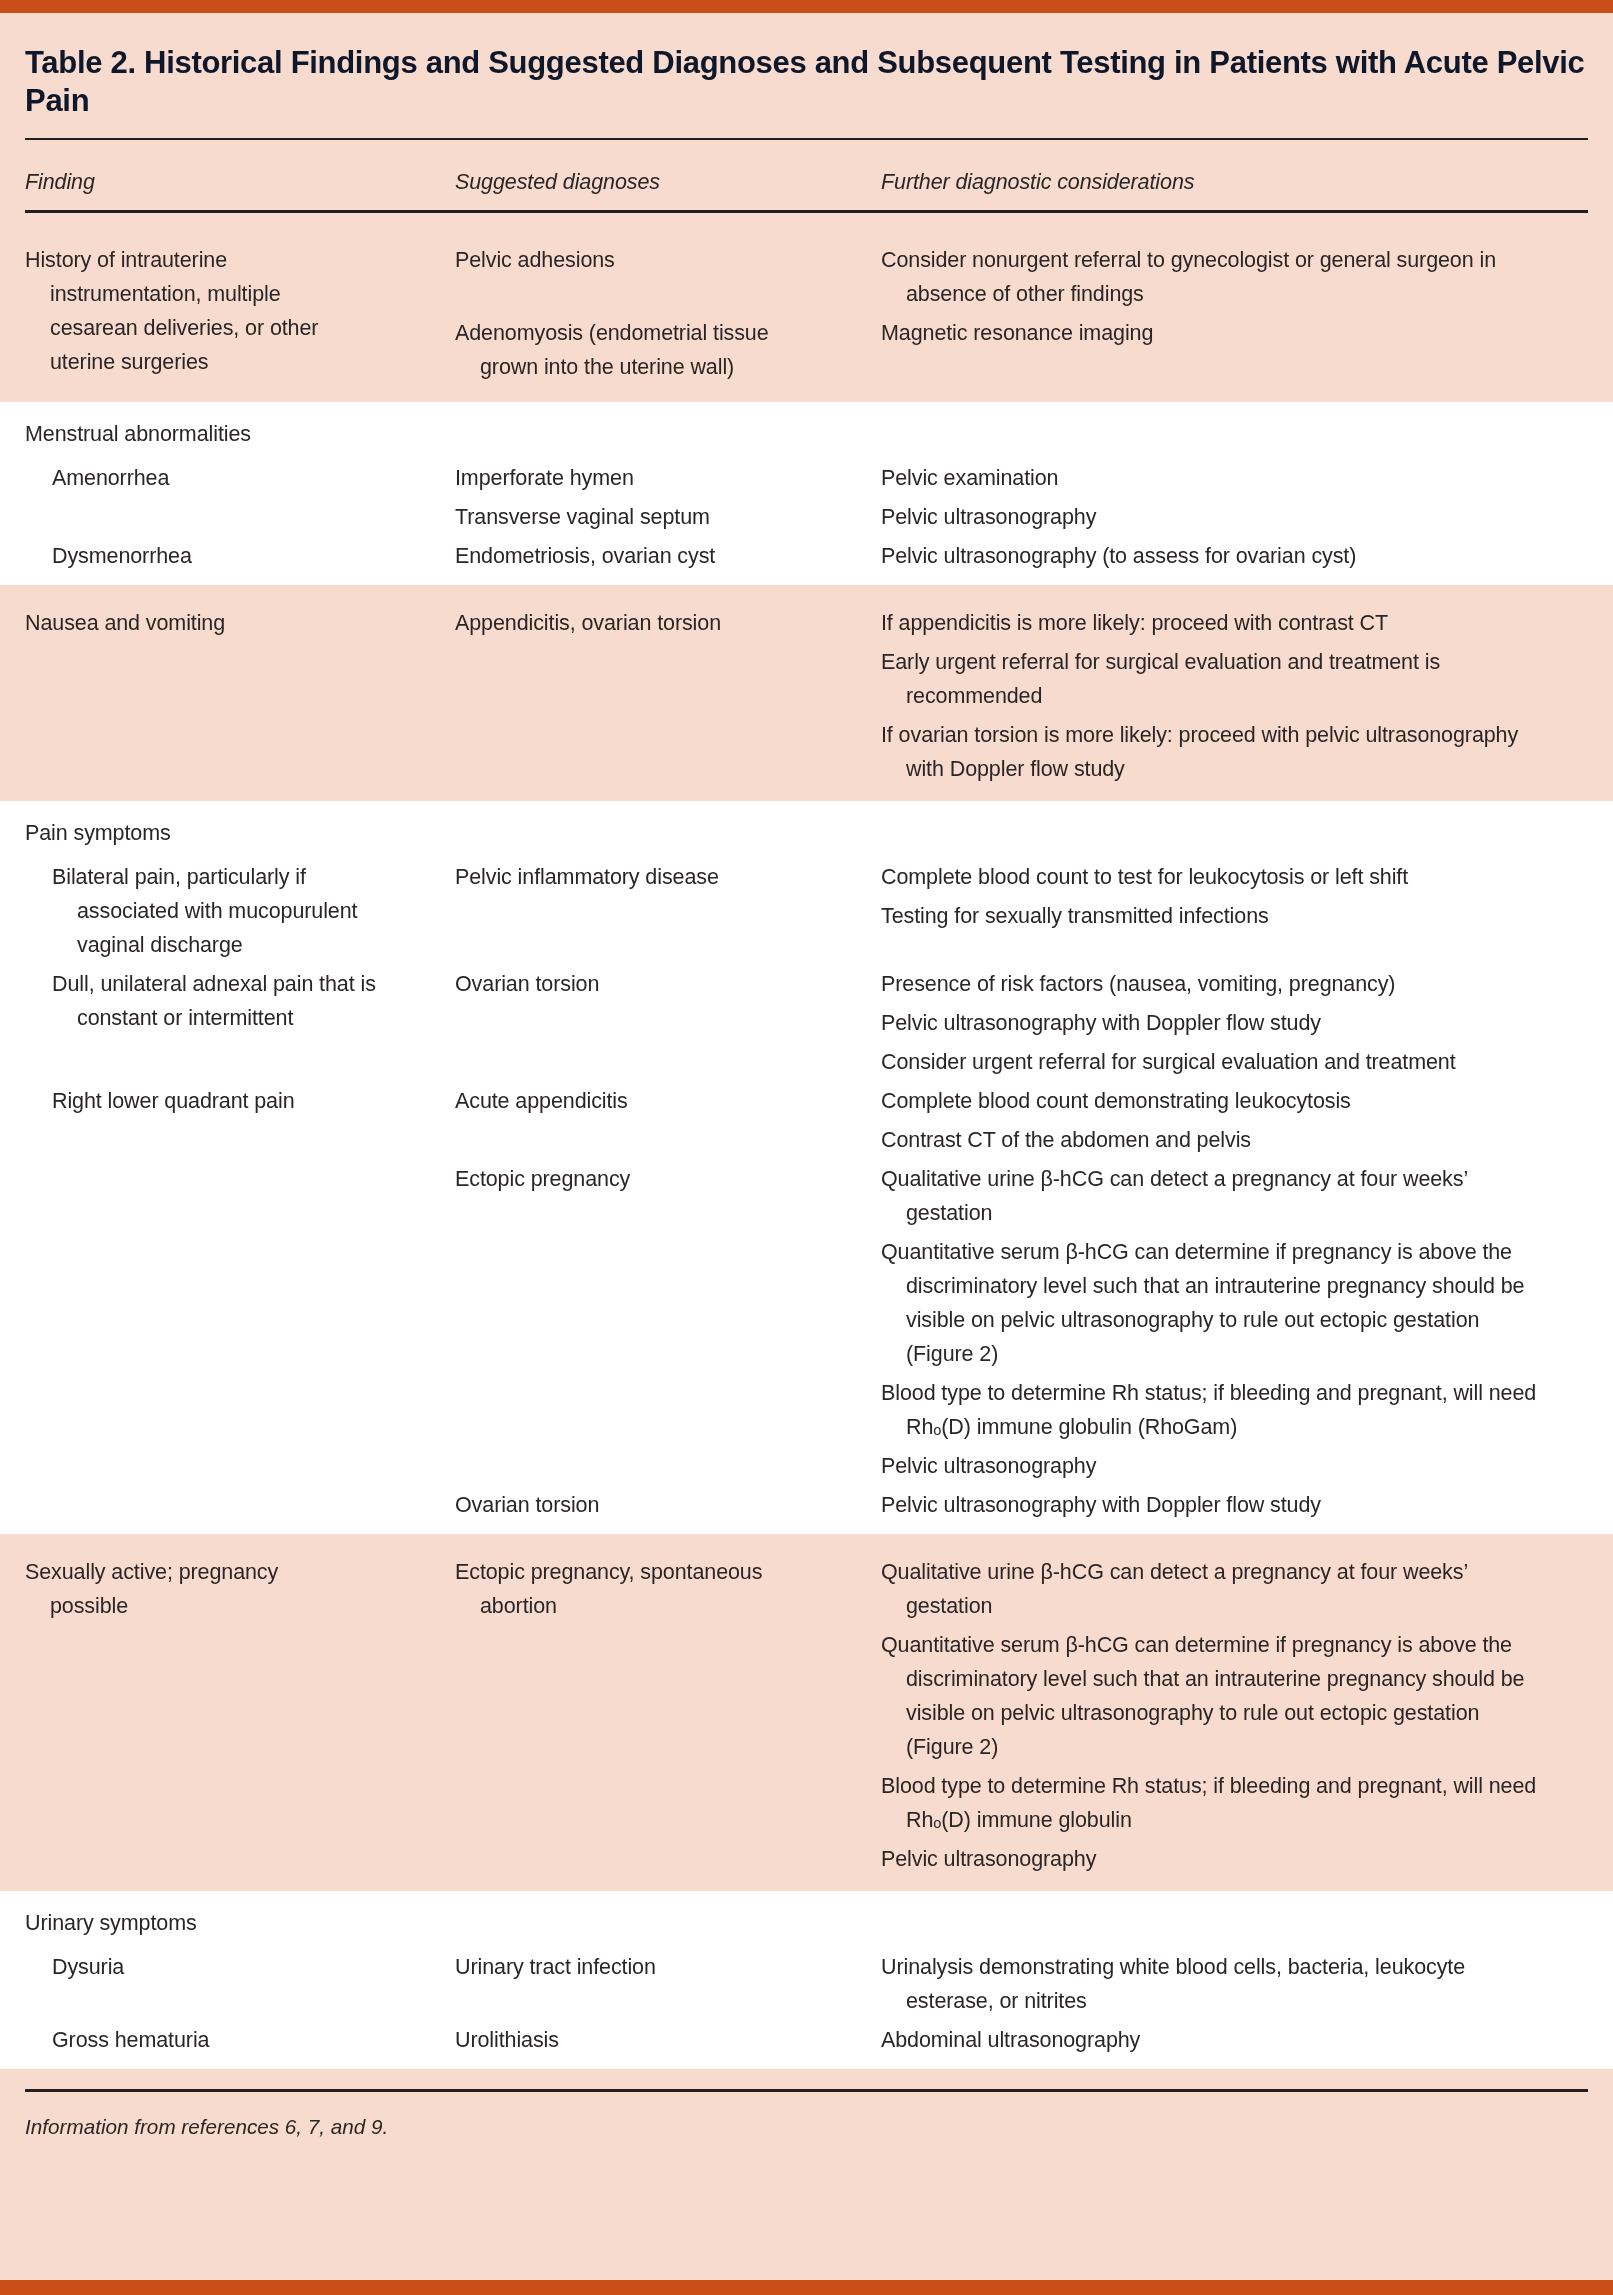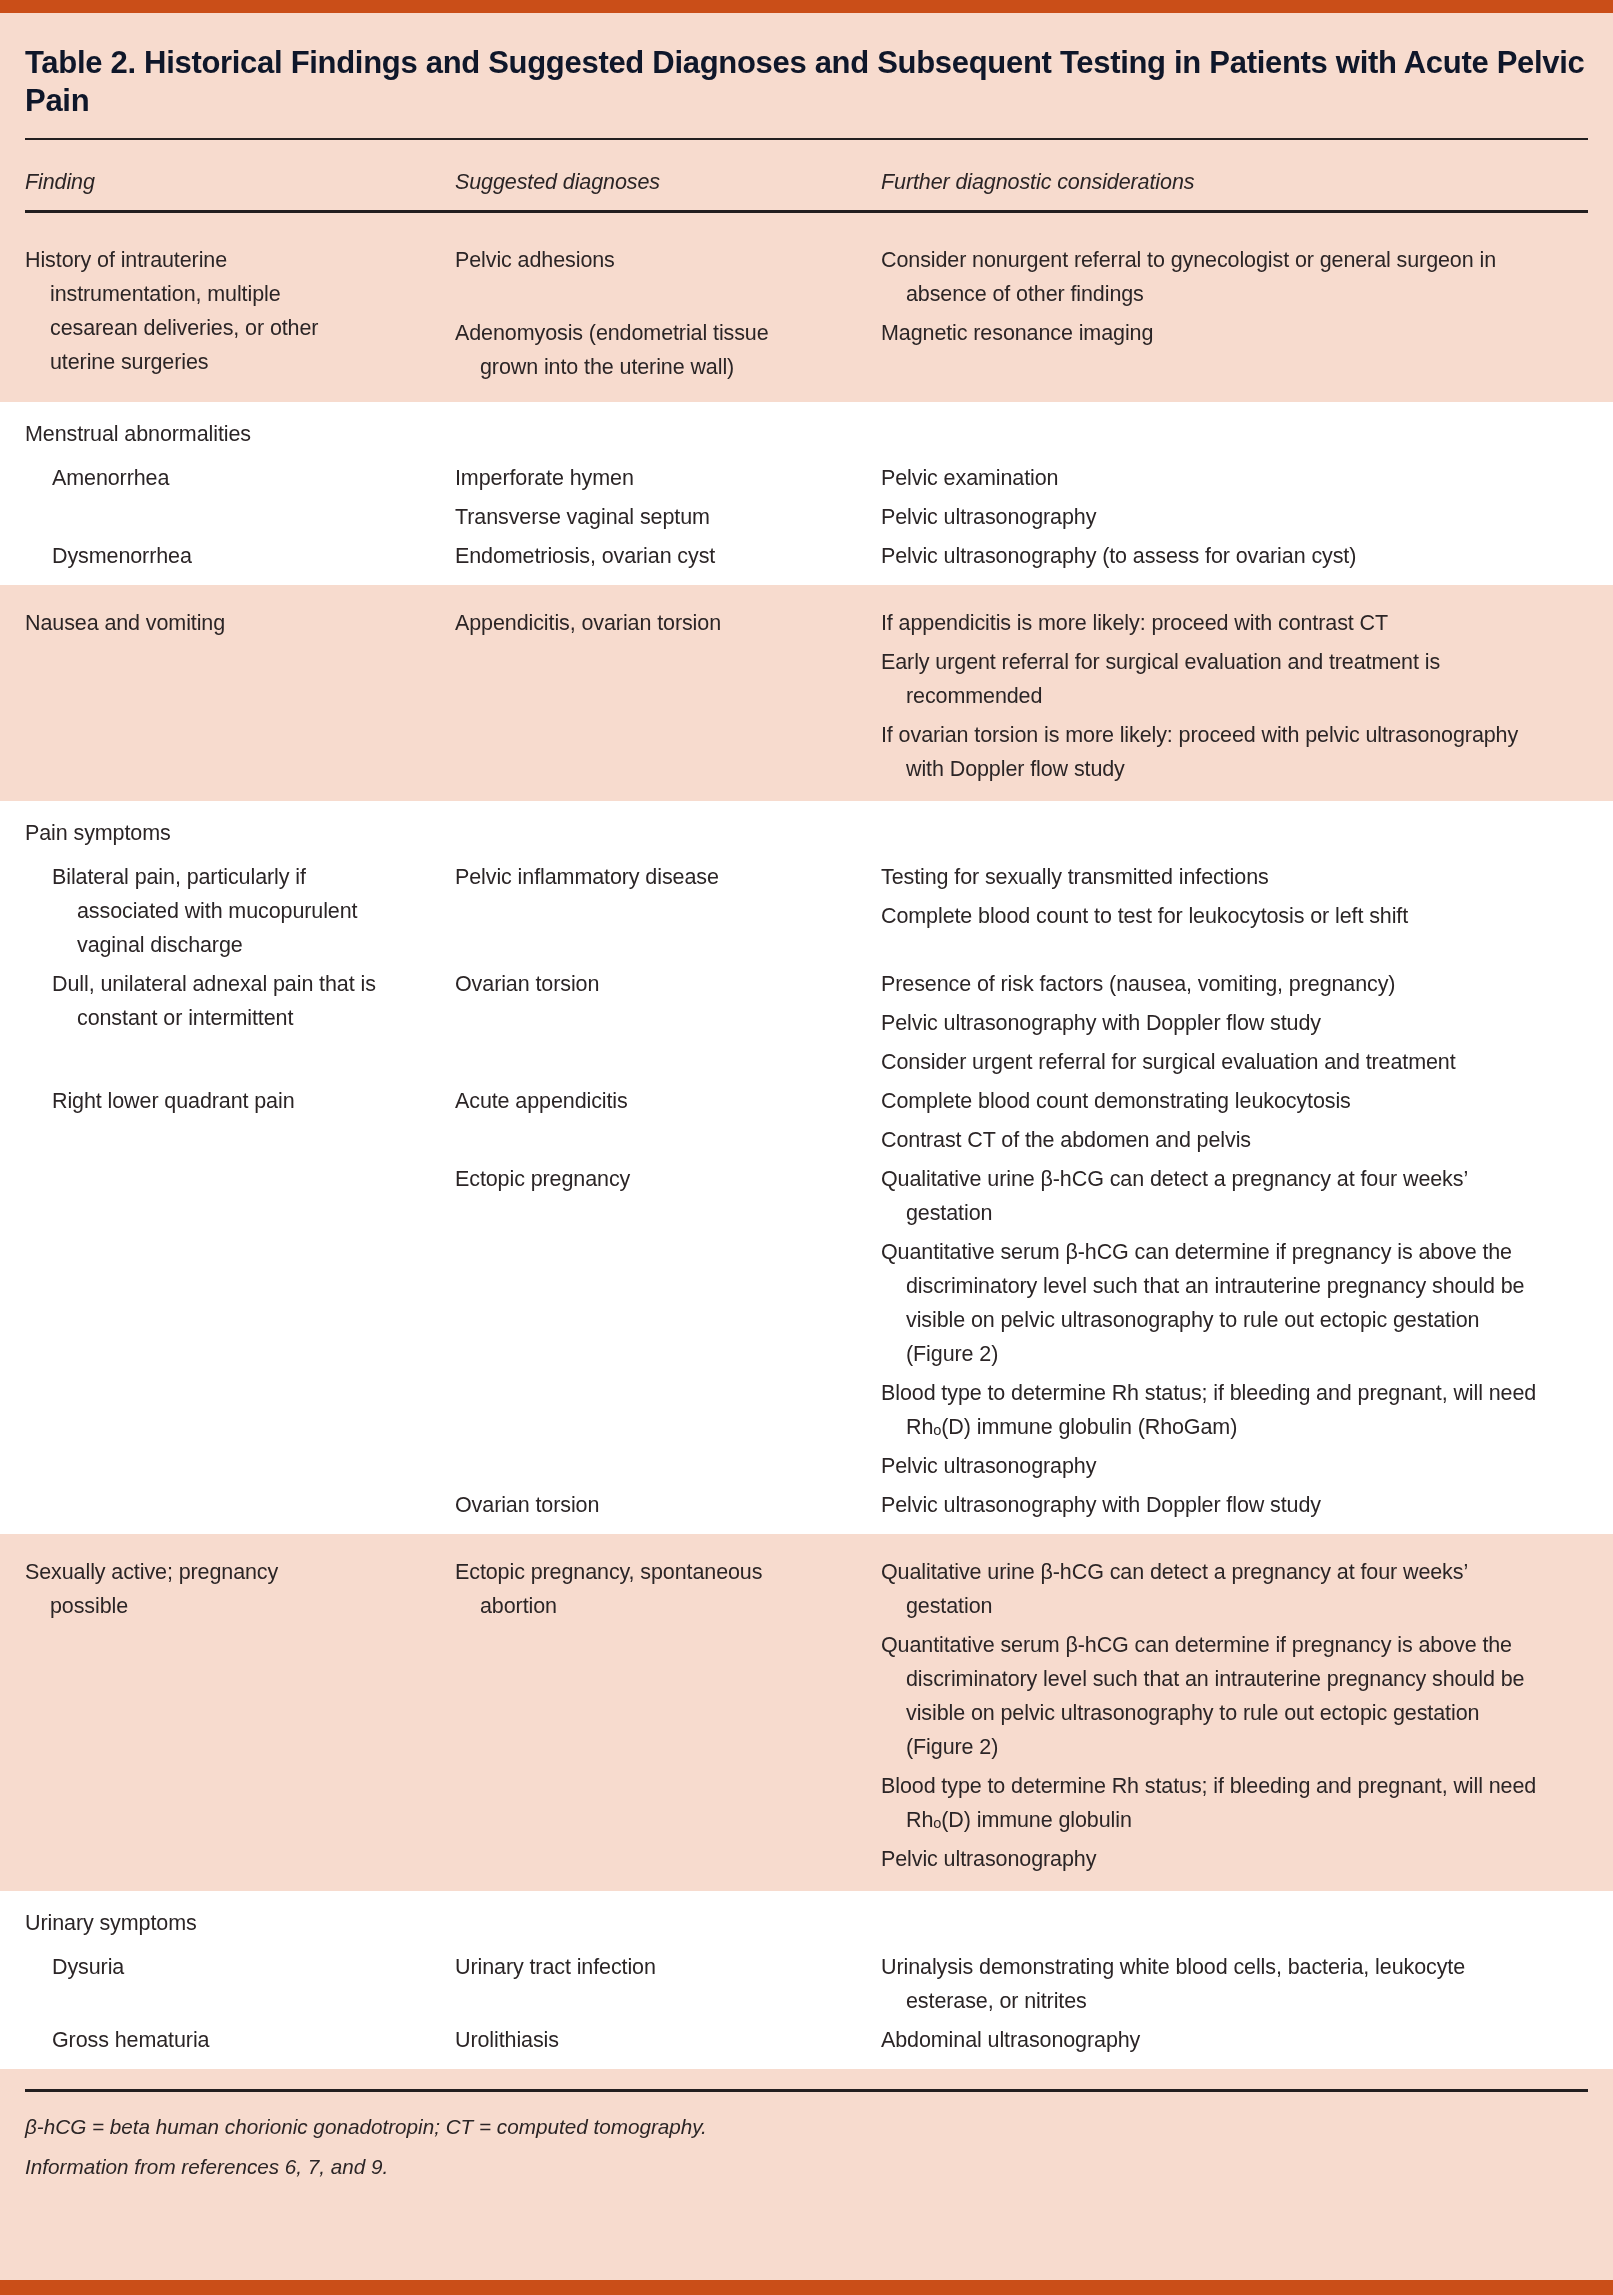--- a/index.html
+++ b/index.html
@@ -141,22 +141,22 @@
       </div>
     </section>
     <section class="band white grouped">
       <div class="group-label para">Pain symptoms</div>
       <div class="item">
         <div class="cell finding para">Bilateral pain, particularly if associated with mucopurulent vaginal discharge</div>
         <div class="pairs">
           <div class="pair">
             <div class="cell diagnosis para">Pelvic inflammatory disease</div>
             <div class="considerations">
+              <div class="cell consideration para">Complete blood count to test for leukocytosis or left shift</div>
               <div class="cell consideration para">Testing for sexually transmitted infections</div>
-              <div class="cell consideration para">Complete blood count to test for leukocytosis or left shift</div>
             </div>
           </div>
         </div>
       </div>
       <div class="item">
         <div class="cell finding para">Dull, unilateral adnexal pain that is constant or intermittent</div>
         <div class="pairs">
           <div class="pair">
             <div class="cell diagnosis para">Ovarian torsion</div>
             <div class="considerations">
@@ -233,18 +233,17 @@
               <div class="cell consideration para">Abdominal ultrasonography</div>
             </div>
           </div>
         </div>
       </div>
     </section>
   </main>
 
 <footer class="footer">
   <div class="rule rule-foot" style="margin:0"></div>
-  <p class="footnote">β-hCG = beta human chorionic gonadotropin; CT = computed tomography.</p>
   <p class="footnote">Information from references 6, 7, and 9.</p>
 </footer>
 
 <div class="bottombar"></div>
 
 
 </body></html>

